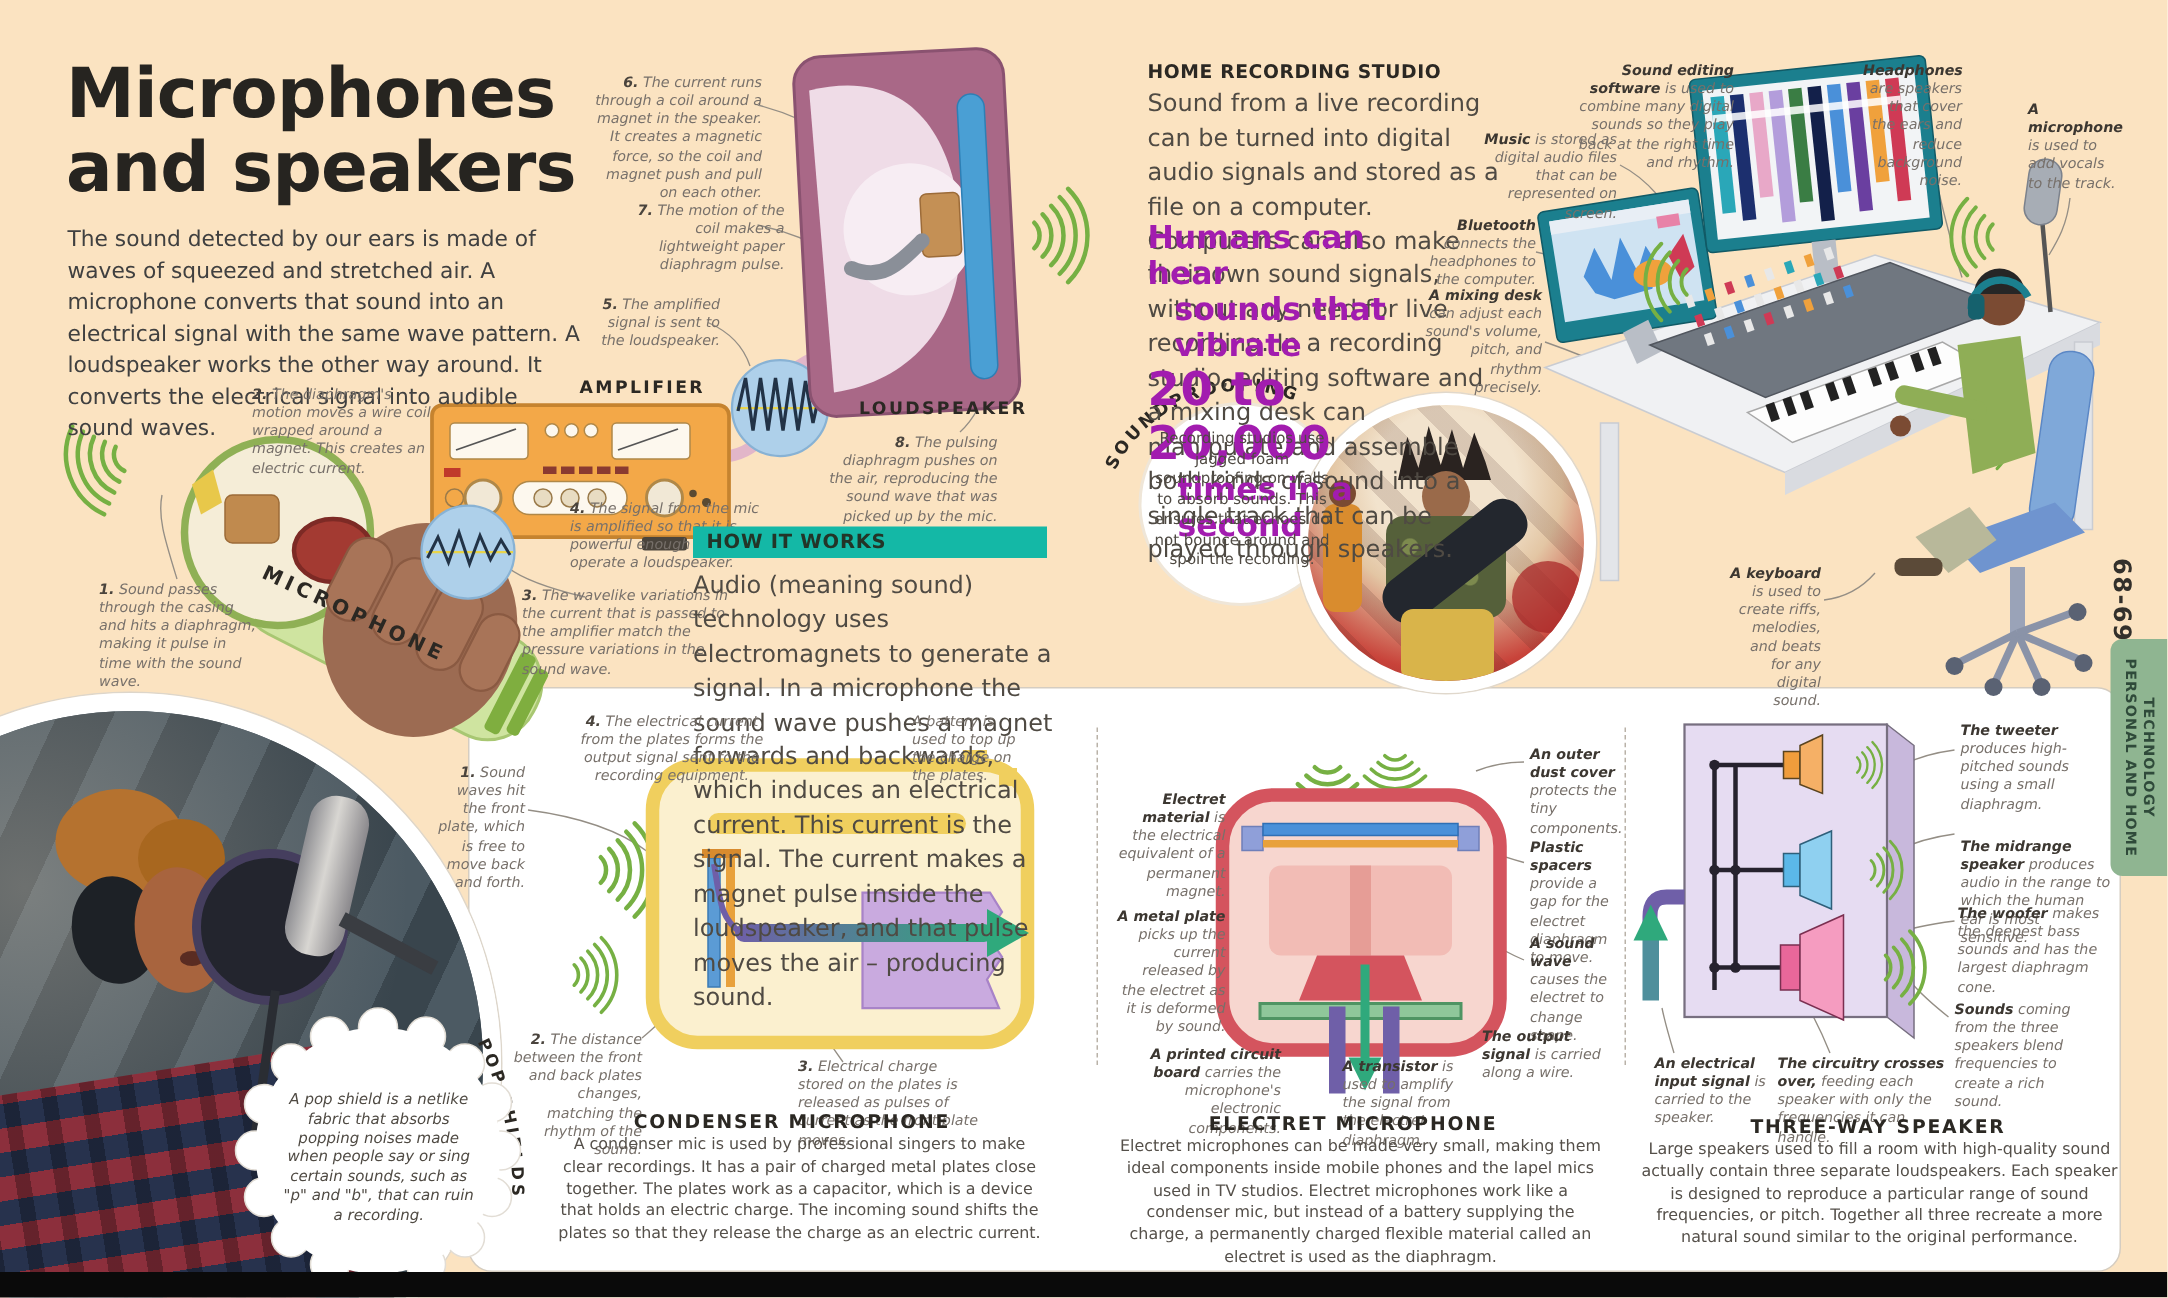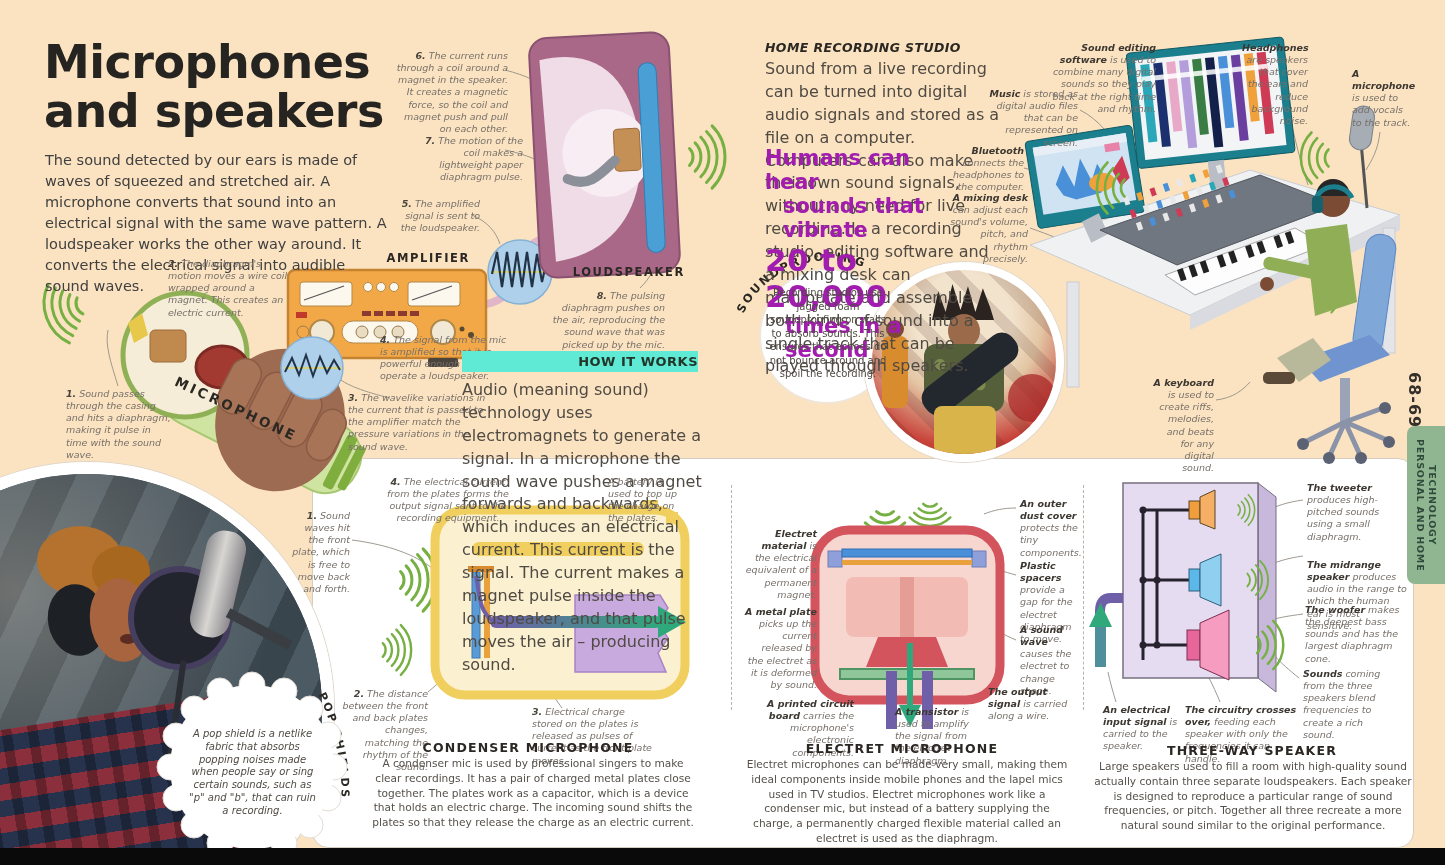--- a/index.html
+++ b/index.html
@@ -437,24 +437,24 @@
 
   <div class="ann" style="left:66px;top:388px;width:106px;"><b>1.</b> <span>Sound passes through the casing and hits a diaphragm, making it pulse in time with the sound wave.</span></div>
   <div class="ann" style="left:168px;top:258px;width:128px;"><b>2.</b> <span>The diaphragm's motion moves a wire coil wrapped around a magnet. This creates an electric current.</span></div>
   <div class="ann" style="left:348px;top:392px;width:138px;"><b>3.</b> <span>The wavelike variations in the current that is passed to the amplifier match the pressure variations in the sound wave.</span></div>
   <div class="ann" style="left:380px;top:334px;width:128px;"><b>4.</b> <span>The signal from the mic is amplified so that it is powerful enough to operate a loudspeaker.</span></div>
   <div class="ann r" style="left:398px;top:198px;width:82px;"><b>5.</b> <span>The amplified signal is sent to the loudspeaker.</span></div>
   <div class="ann r" style="left:396px;top:50px;width:112px;"><b>6.</b> <span>The current runs through a coil around a magnet in the speaker. It creates a magnetic force, so the coil and magnet push and pull on each other.</span></div>
   <div class="ann r" style="left:415px;top:135px;width:108px;"><b>7.</b> <span>The motion of the coil makes a lightweight paper diaphragm pulse.</span></div>
   <div class="ann r" style="left:550px;top:290px;width:115px;"><b>8.</b> <span>The pulsing diaphragm pushes on the air, reproducing the sound wave that was picked up by the mic.</span></div>
 
-  <div class="abs" style="left:462px;top:351px;width:236px;height:21px;background:#5eead4;color:#233528;font-weight:bold;font-size:13px;letter-spacing:.5px;line-height:21px;padding-left:9px;box-sizing:border-box;text-align:right;">HOW IT WORKS</div>
+  <div class="abs" style="left:462px;top:351px;width:236px;height:21px;background:#14b8a6;color:#233528;font-weight:bold;font-size:13px;letter-spacing:.5px;line-height:21px;padding-left:9px;box-sizing:border-box;">HOW IT WORKS</div>
   <div class="body-txt" style="left:462px;top:379px;width:242px;">Audio (meaning sound) technology uses electromagnets to generate a signal. In a microphone the sound wave pushes a magnet forwards and backwards, which induces an electrical current. This current is the signal. The current makes a magnet pulse inside the loudspeaker, and that pulse moves the air – producing sound.</div>
 
-  <div class="sec-title" style="left:765px;top:40px;width:240px;font-style:italic;">HOME RECORDING STUDIO</div>
+  <div class="sec-title" style="left:765px;top:40px;width:240px;">HOME RECORDING STUDIO</div>
   <div class="body-txt" style="left:765px;top:58px;width:236px;">Sound from a live recording can be turned into digital audio signals and stored as a file on a computer. Computers can also make their own sound signals, without any need for live recording. In a recording studio, editing software and a mixing desk can manipulate and assemble both kinds of sound into a single track that can be played through speakers.</div>
 
   <div class="abs" style="left:765px;top:146px;width:200px;color:#a21caf;font-weight:bold;">
     <div style="font-size:21px;">Humans can hear</div>
     <div style="font-size:21px;padding-left:18px;">sounds that vibrate</div>
     <div style="font-size:31px;letter-spacing:.5px;">20 to 20,000</div>
     <div style="font-size:21px;padding-left:20px;">times in a second</div>
   </div>
 
   <div class="abs c" style="left:766px;top:286px;width:124px;font-size:10px;line-height:1.35;color:#4f4a43;">Recording studios use jagged foam soundproofing on walls to absorb sounds. This ensures that echoes do not bounce around and spoil the recording.</div>

